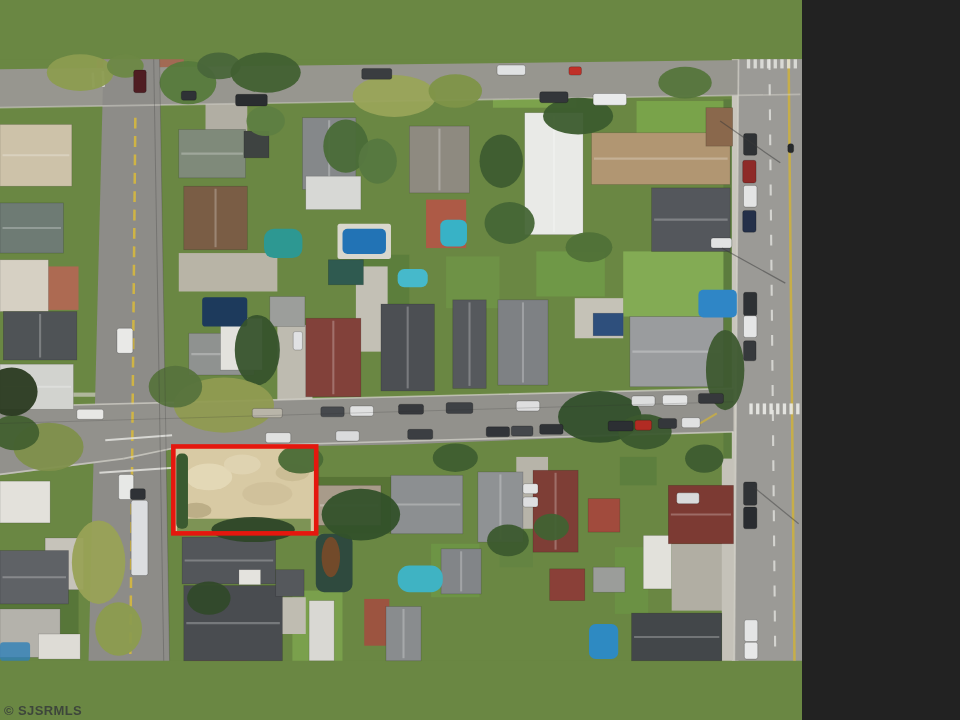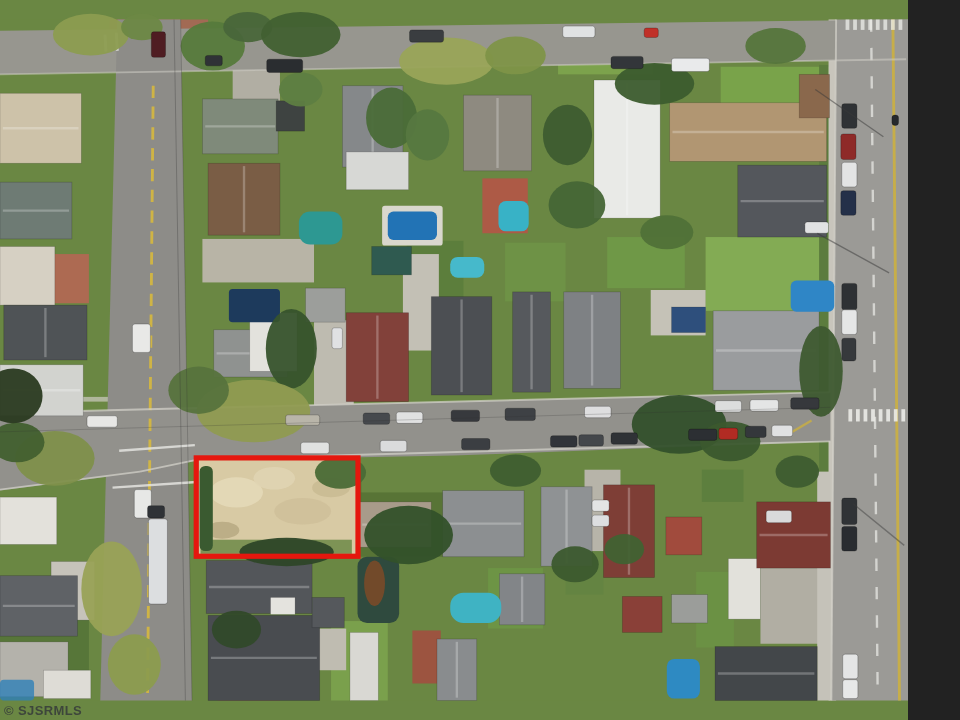--- a/index.html
+++ b/index.html
@@ -1,16 +1,16 @@
 <!DOCTYPE html>
 <html><head>
 <meta charset="utf-8">
 <style>
   html,body{margin:0;padding:0;background:#222;}
-  .stage{position:relative;width:908px;height:720px;overflow:hidden;background:#6a8743;font-family:"Liberation Sans",sans-serif;}
+  .stage{position:relative;width:802px;height:720px;overflow:hidden;background:#6a8743;font-family:"Liberation Sans",sans-serif;}
   .stage svg{position:absolute;left:0;top:0;width:100%;height:100%;display:block;}
   .watermark{position:absolute;left:4px;bottom:2px;font-size:13px;font-weight:bold;color:#33363a;opacity:.8;letter-spacing:.4px;user-select:none;}
 </style>
 </head>
 <body>
 
 <div class="stage">
   <svg id="scene" xmlns="http://www.w3.org/2000/svg" viewBox="0 0 960 720">
       <rect x="0" y="0" width="960" height="720" fill="#6a8743"></rect>
       <g>

